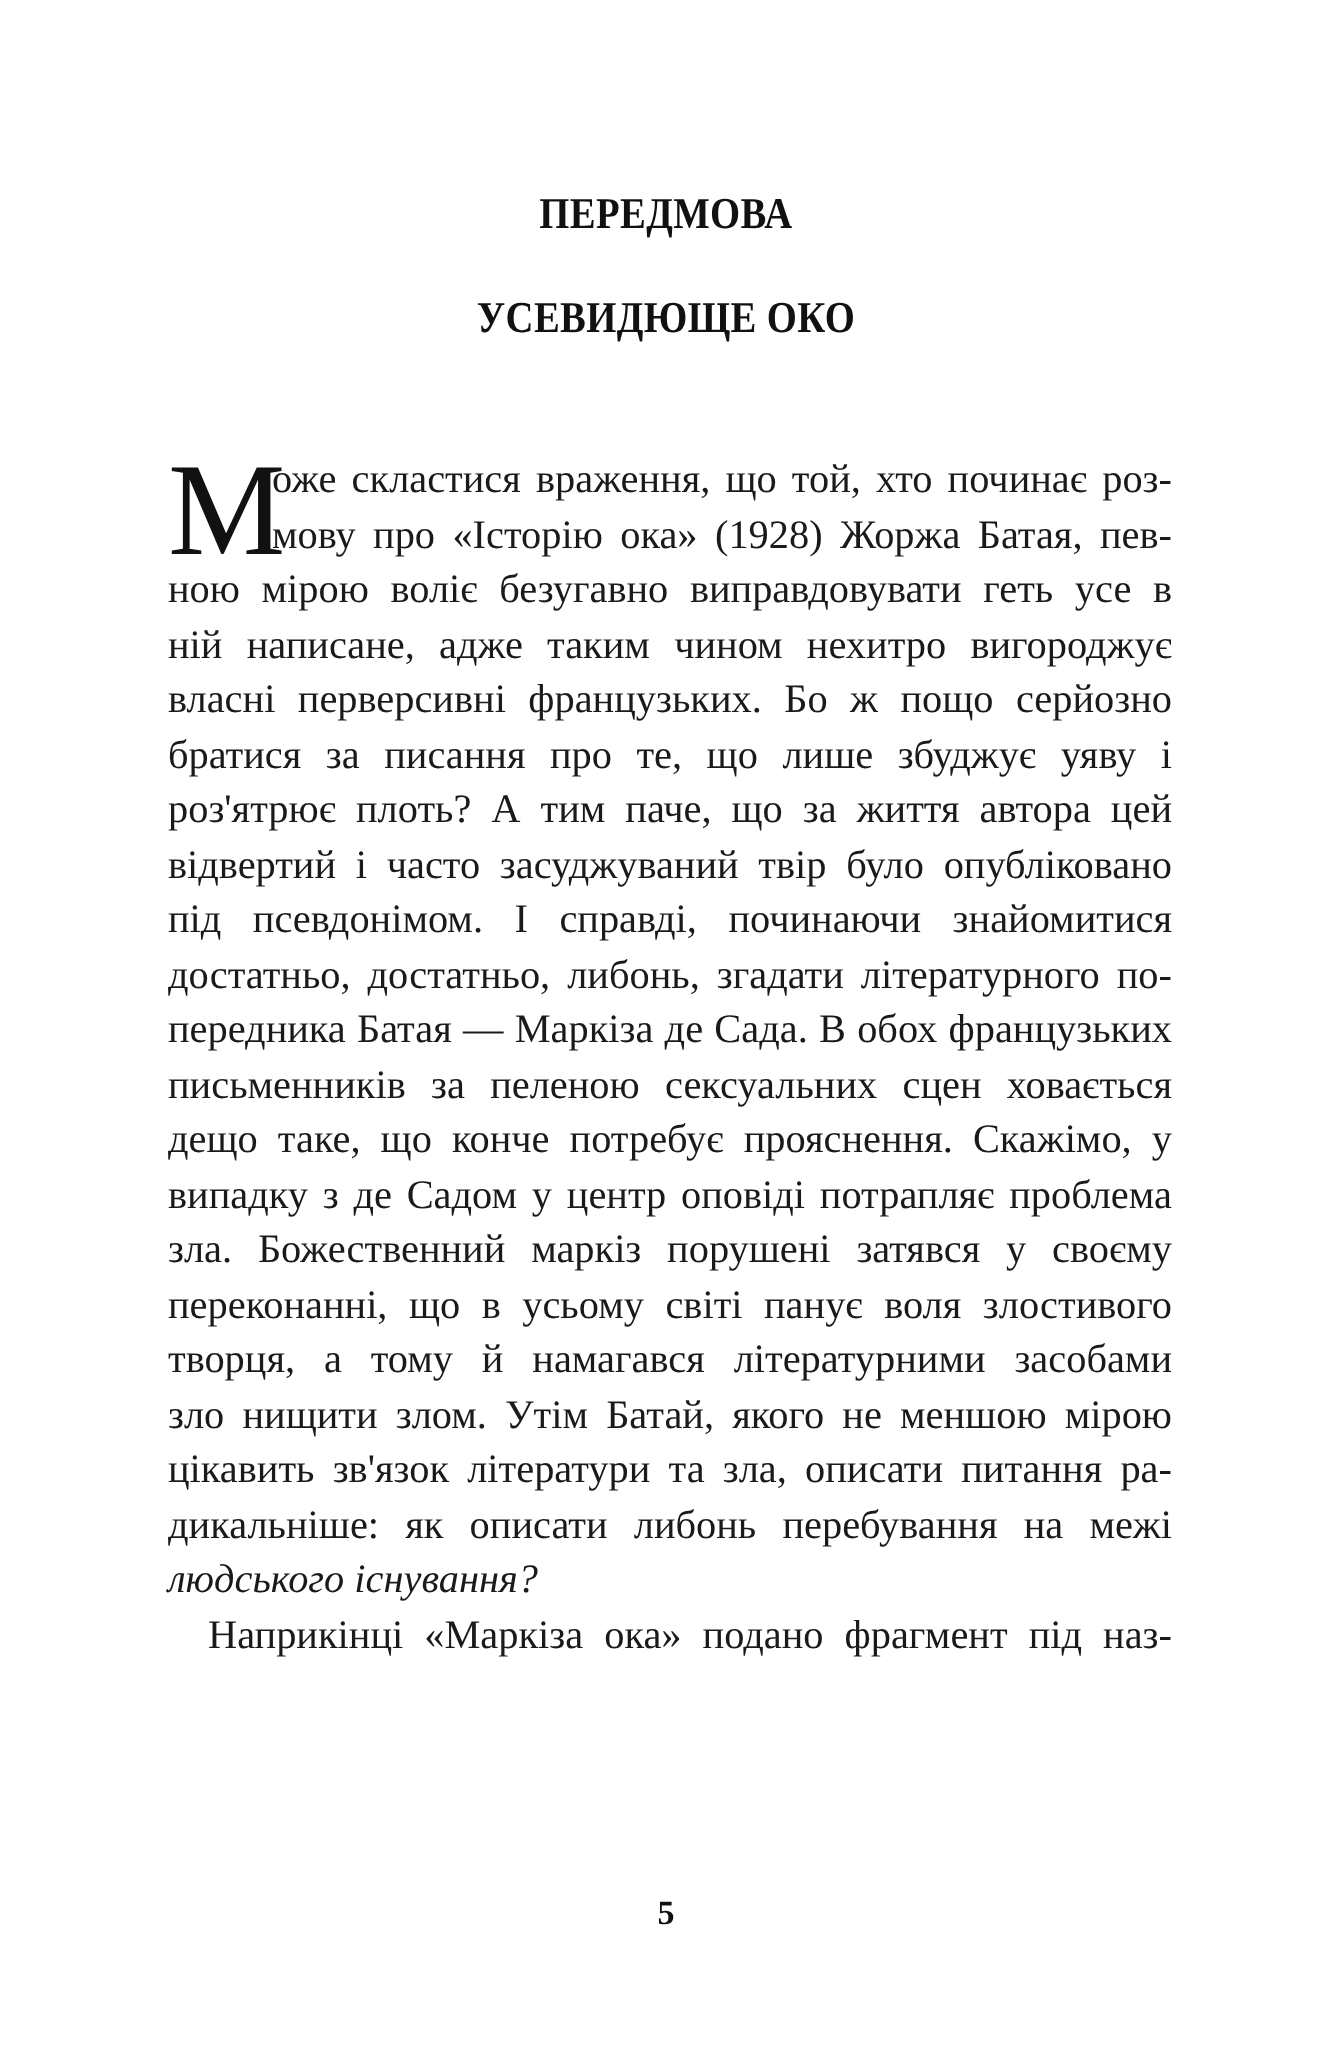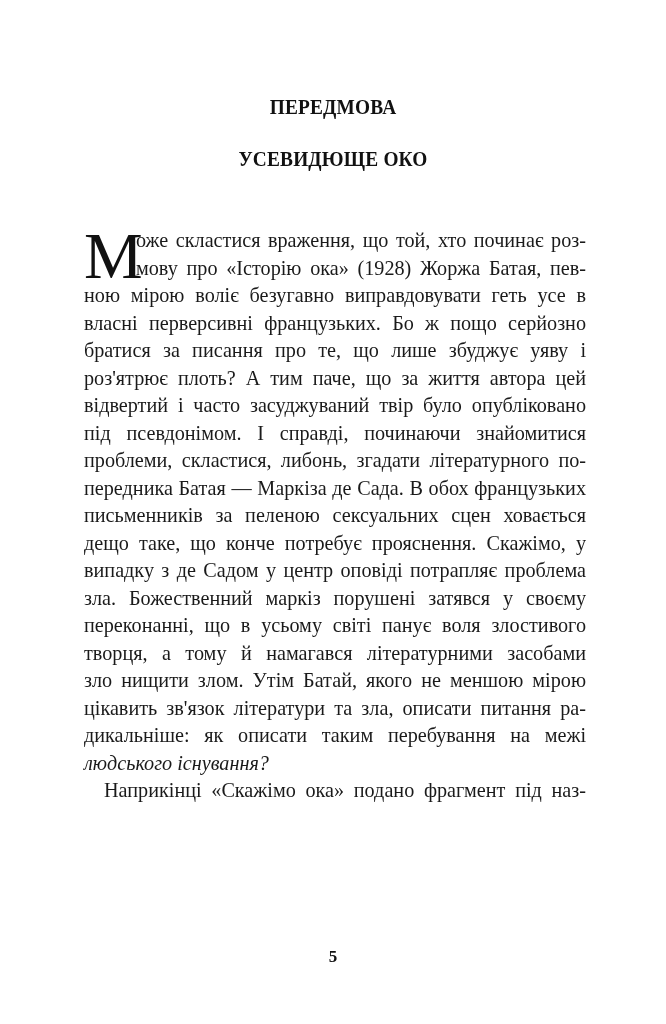--- a/index.html
+++ b/index.html
@@ -39,33 +39,34 @@
 <body>
 
 <div class="title t1">ПЕРЕДМОВА</div>
 <div class="title t2">УСЕВИДЮЩЕ ОКО</div>
 
 <div class="body">
   <span class="dropcap">М</span>
   <span class="line drop">оже скластися враження, що той, хто починає роз-</span>
   <span class="line drop">мову про «Історію ока» (1928) Жоржа Батая, пев-</span>
   <span class="line">ною мірою воліє безугавно виправдовувати геть усе в</span>
+  <span class="line">ній написане, адже таким чином нехитро вигороджує</span>
   <span class="line">власні перверсивні французьких. Бо ж пощо серйозно</span>
   <span class="line">братися за писання про те, що лише збуджує уяву і</span>
   <span class="line">роз'ятрює плоть? А тим паче, що за життя автора цей</span>
   <span class="line">відвертий і часто засуджуваний твір було опубліковано</span>
   <span class="line">під псевдонімом. І справді, починаючи знайомитися</span>
-  <span class="line">проблеми, скластися, либонь, згадати літературного по-</span>
+  <span class="line">достатньо, достатньо, либонь, згадати літературного по-</span>
   <span class="line">передника Батая — Маркіза де Сада. В обох французьких</span>
   <span class="line">письменників за пеленою сексуальних сцен ховається</span>
   <span class="line">дещо таке, що конче потребує прояснення. Скажімо, у</span>
   <span class="line">випадку з де Садом у центр оповіді потрапляє проблема</span>
   <span class="line">зла. Божественний маркіз порушені затявся у своєму</span>
   <span class="line">переконанні, що в усьому світі панує воля злостивого</span>
   <span class="line">творця, а тому й намагався літературними засобами</span>
   <span class="line">зло нищити злом. Утім Батай, якого не меншою мірою</span>
   <span class="line">цікавить зв'язок літератури та зла, описати питання ра-</span>
-  <span class="line">дикальніше: як описати таким перебування на межі</span>
+  <span class="line">дикальніше: як описати либонь перебування на межі</span>
   <span class="line last">людського існування?</span>
-  <span class="line indent">Наприкінці «Скажімо ока» подано фрагмент під наз-</span>
+  <span class="line indent">Наприкінці «Маркіза ока» подано фрагмент під наз-</span>
 </div>
 
 <div class="pagenum">5</div>
 
 </body></html>

